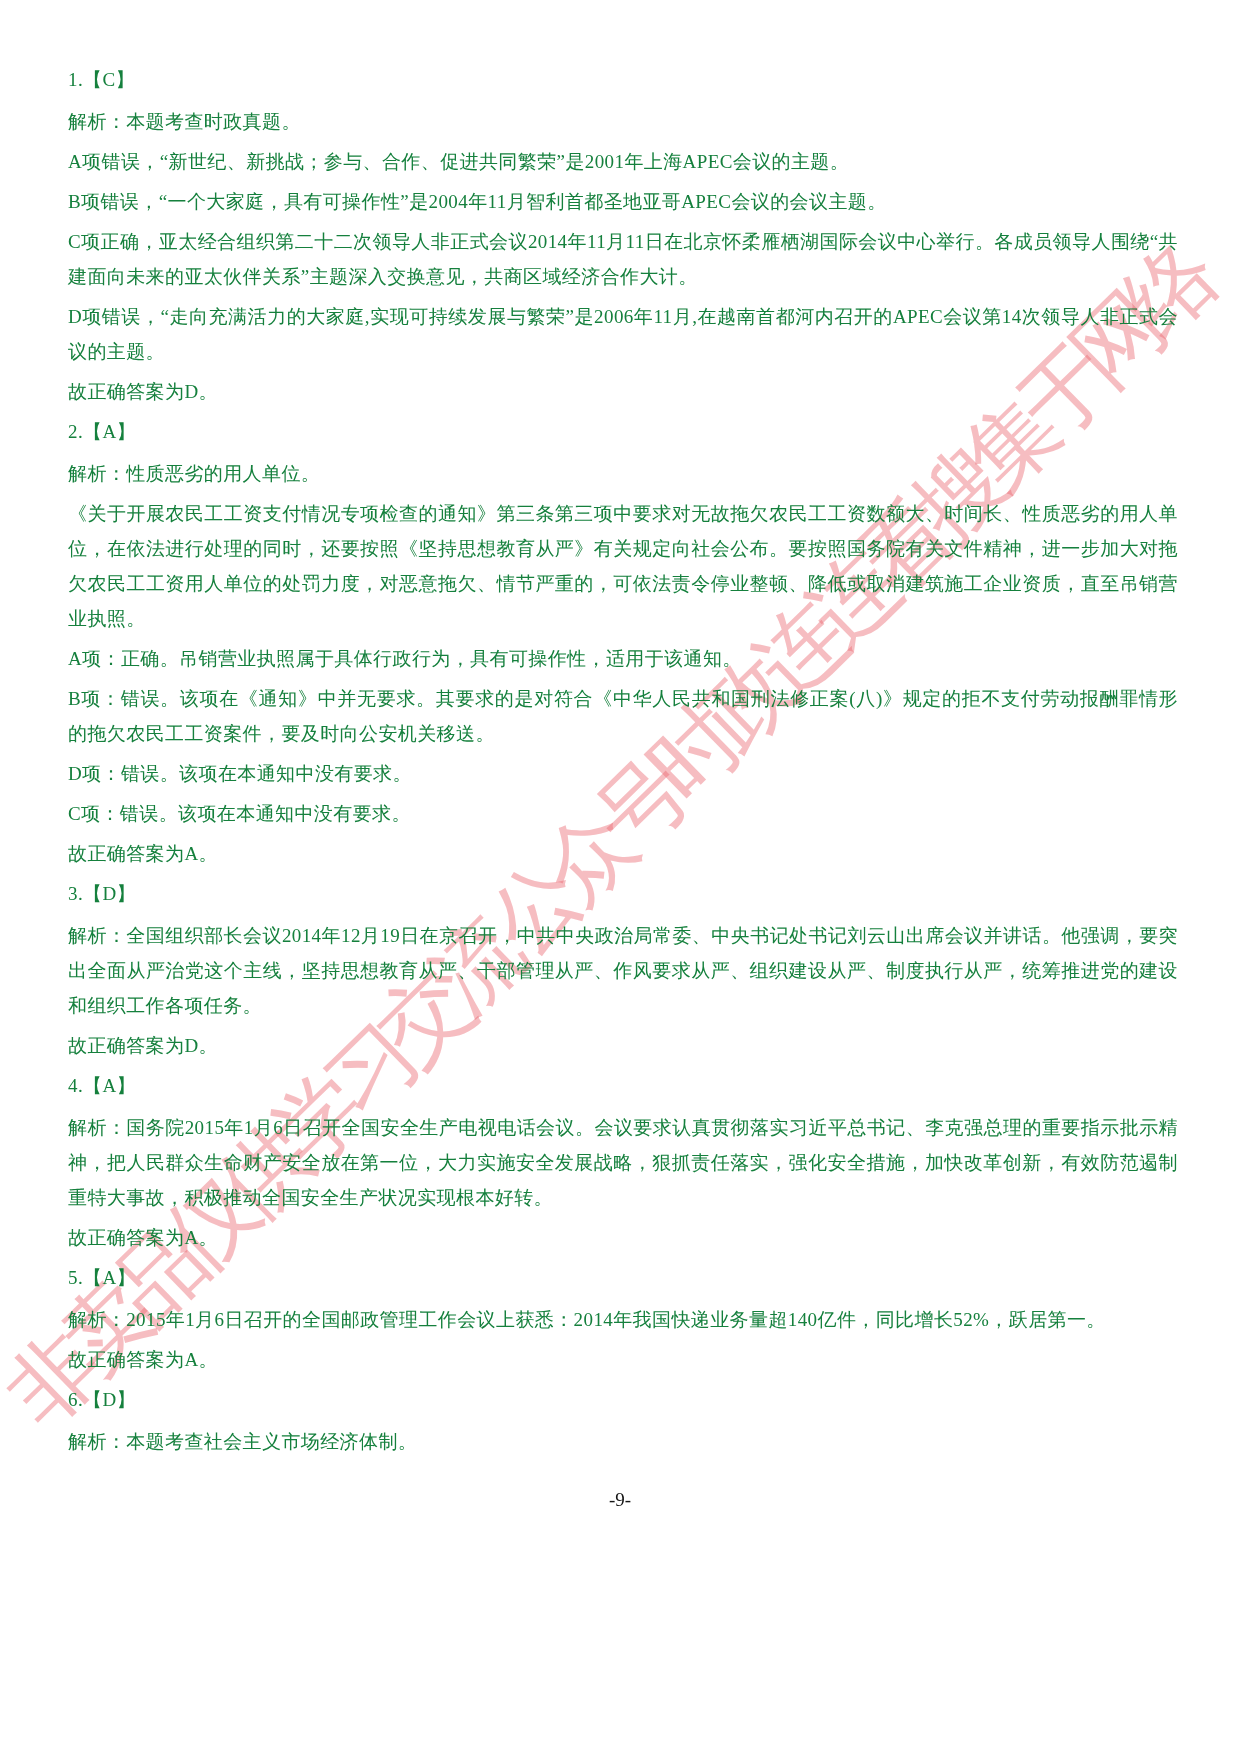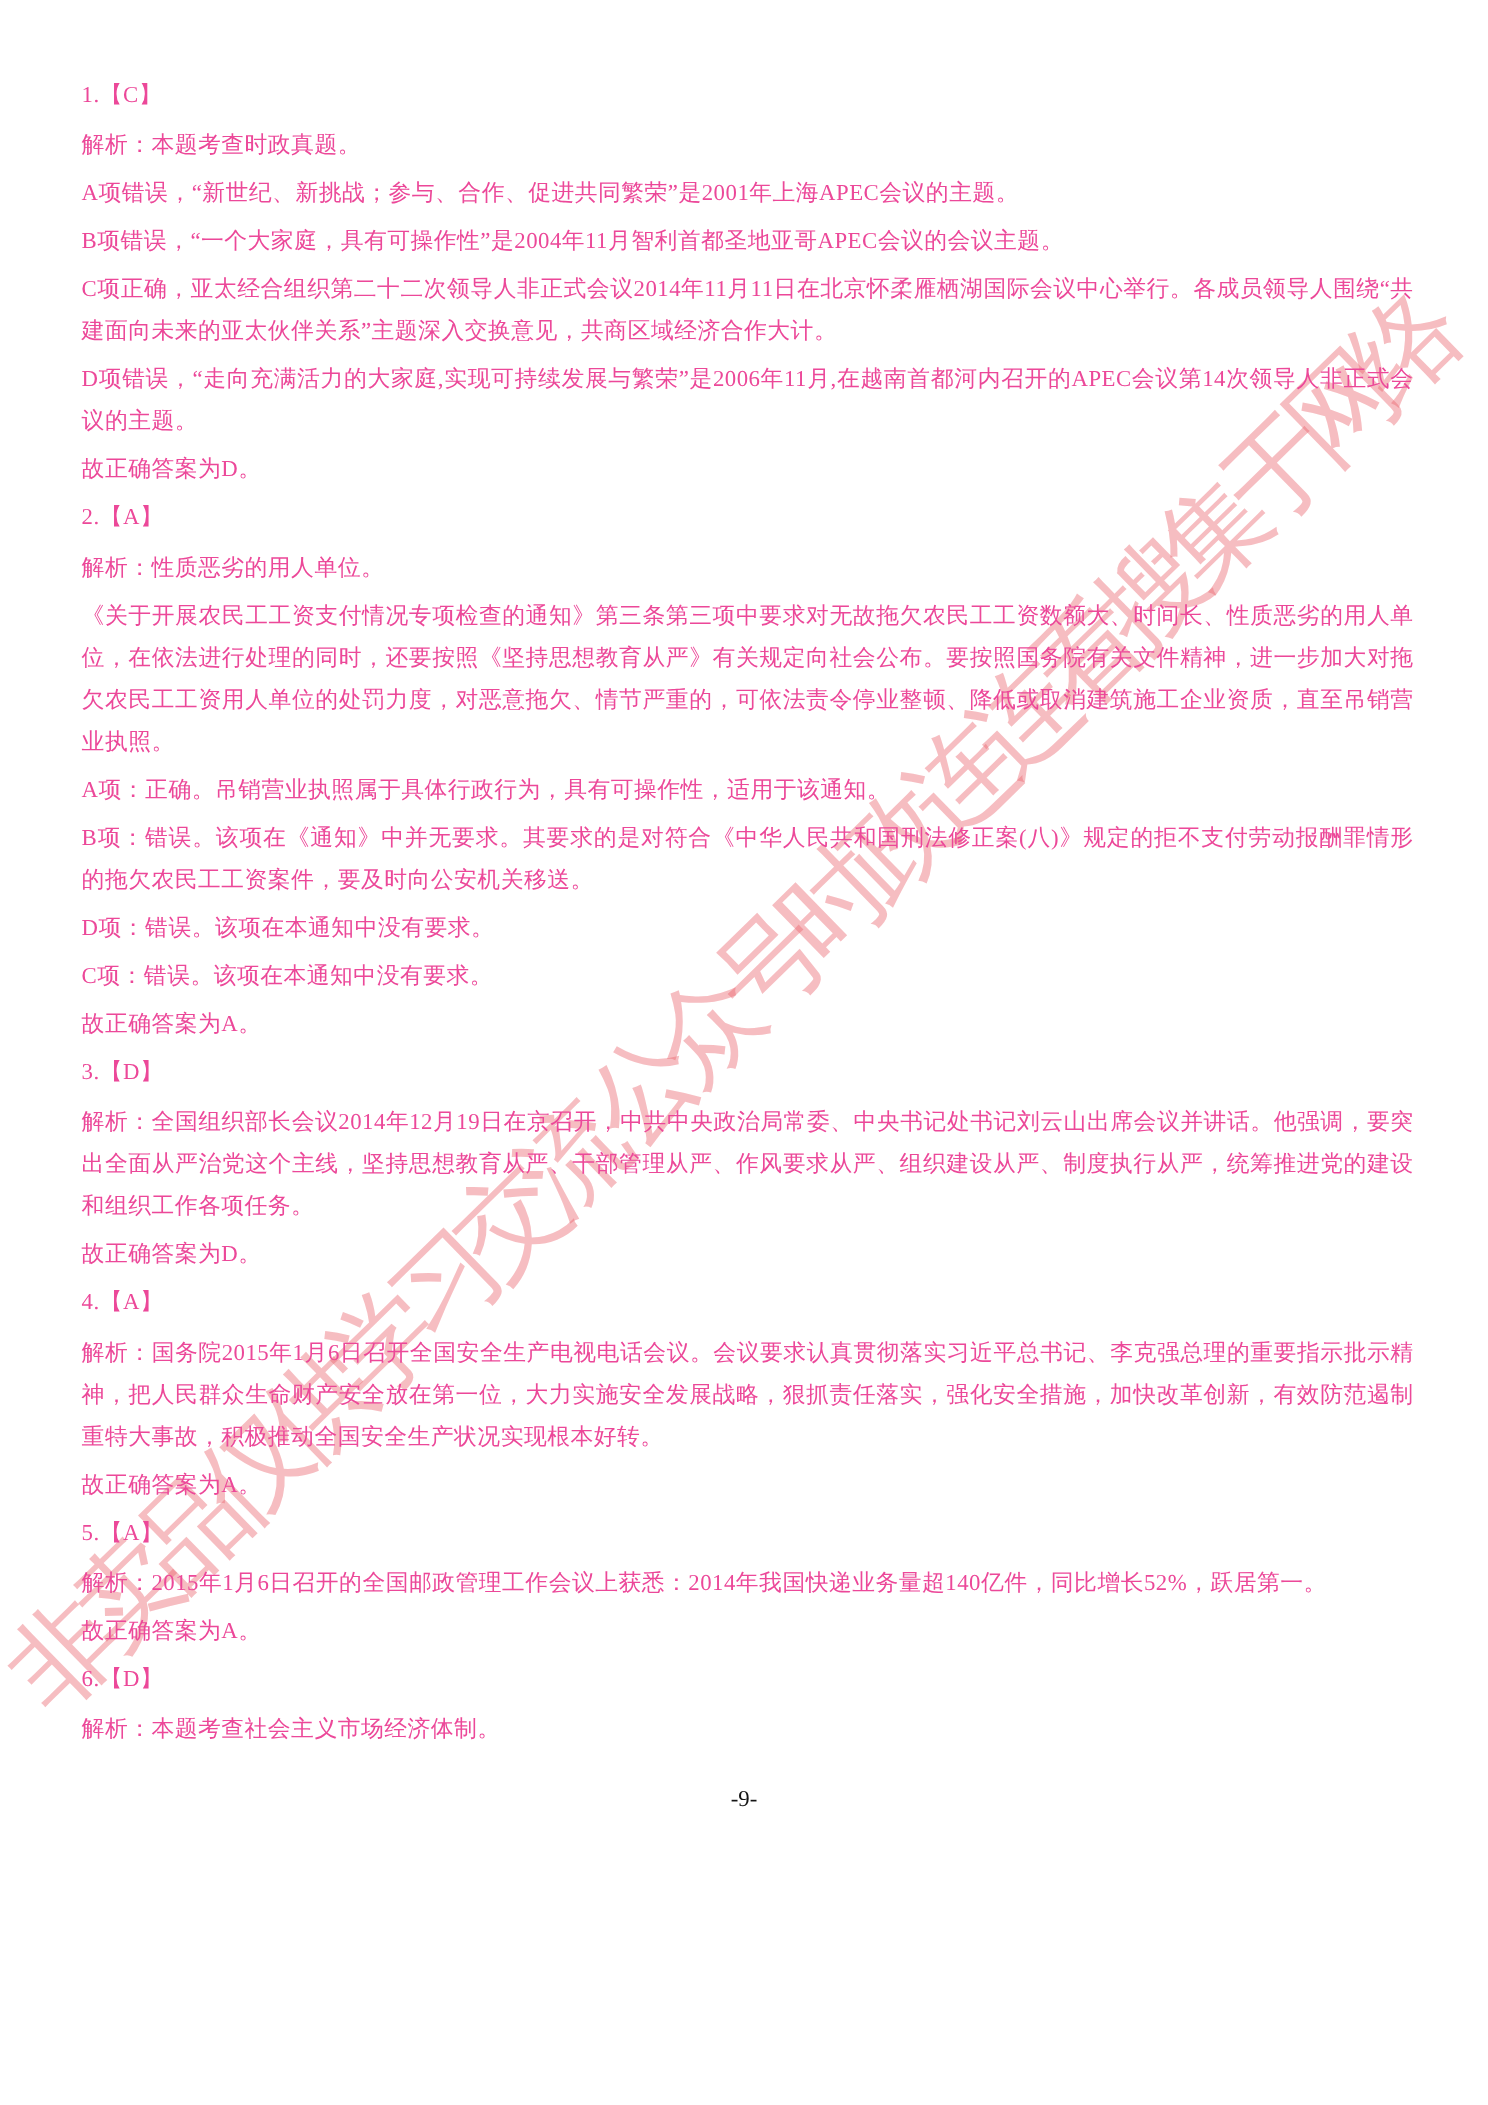--- a/index.html
+++ b/index.html
@@ -13,21 +13,21 @@
   .page {
     position: absolute;
     left: 0; top: 0; right: 0; bottom: 0;
     padding: 62px 62px 0 68px;
     z-index: 1;
   }
   .para {
     font-size: 19px;
     line-height: 35px;
     margin: 0 0 5px 0;
-    color: #ec4899;
+    color: #15803d;
     text-align: justify;
     text-align-last: left;
     letter-spacing: 0.4px;
     word-break: break-all;
   }
   .num { margin-bottom: 7px; }
   .watermark {
     position: absolute;
     left: 608px; top: 838px;
     transform: translate(-50%, -50%) rotate(-44.3deg);

